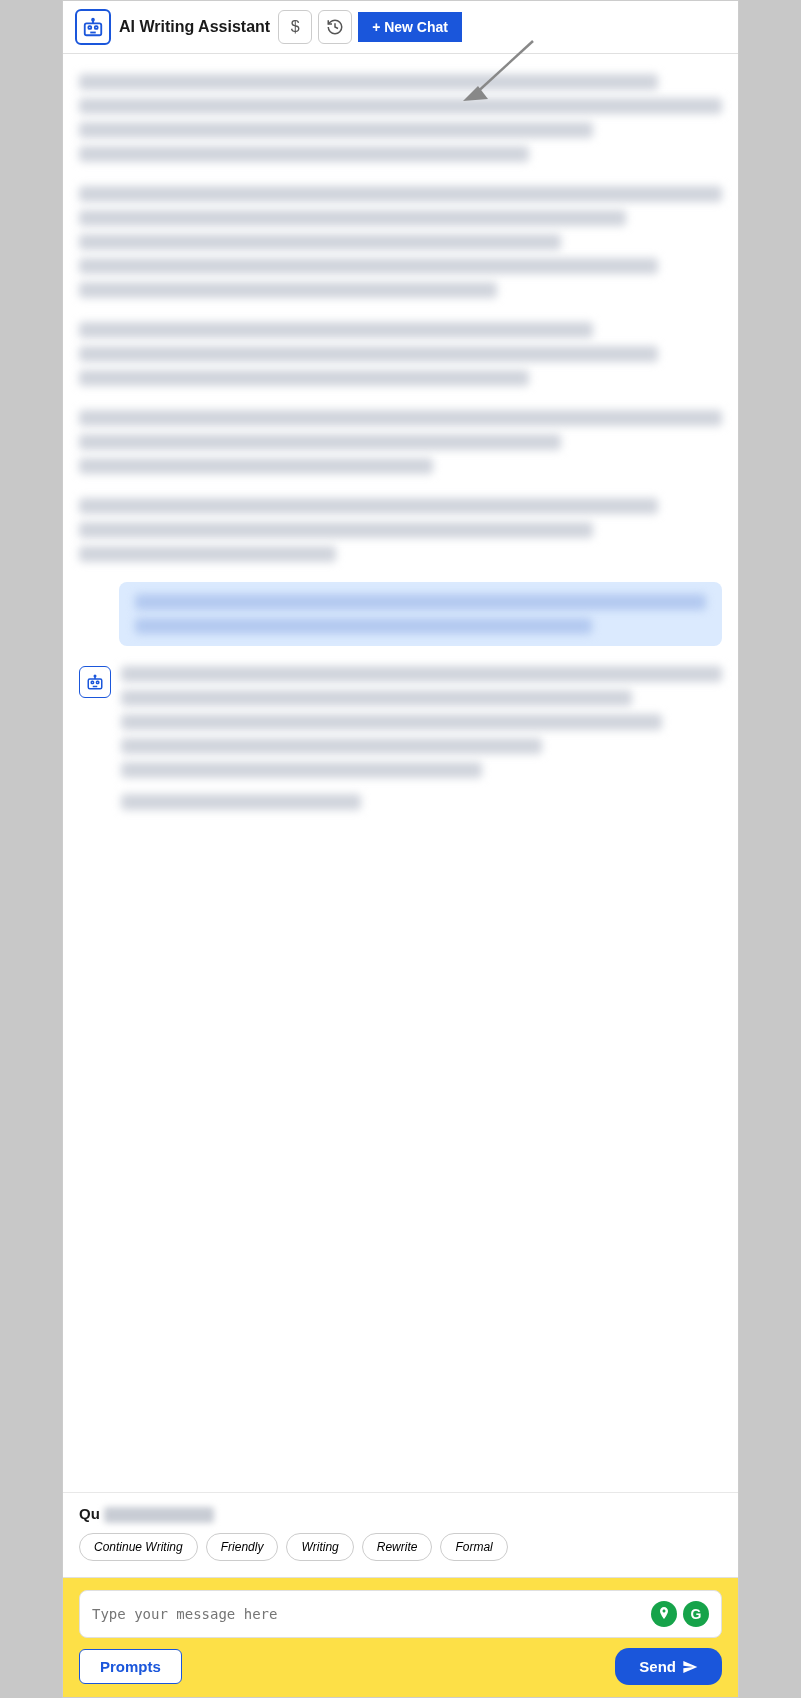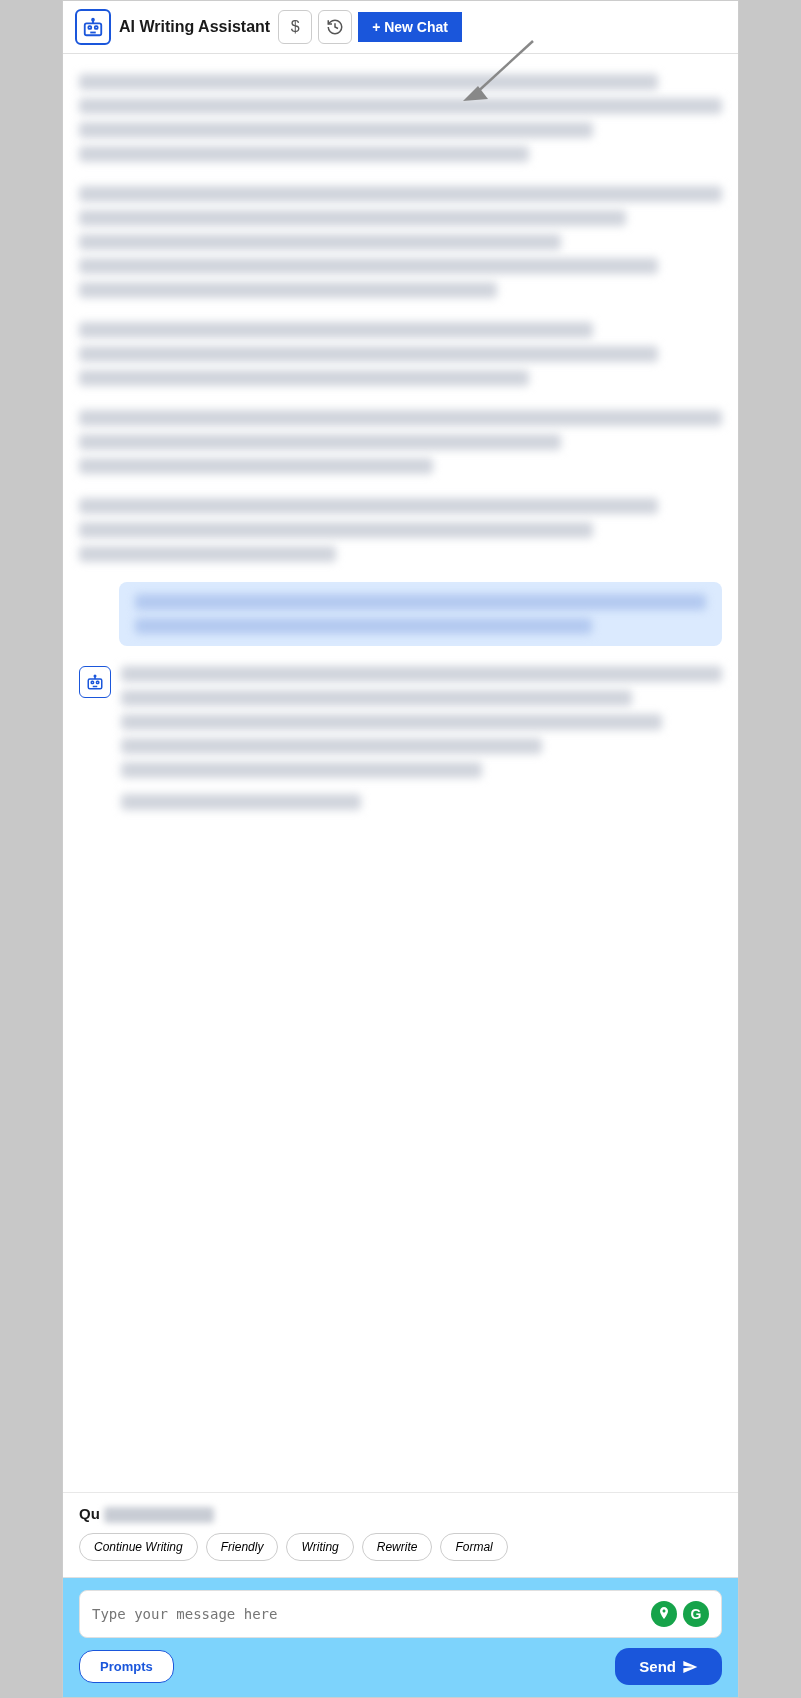--- a/index.html
+++ b/index.html
@@ -200,21 +200,21 @@
       font-size: 12px;
       color: #000000;
       background: white;
       cursor: pointer;
       white-space: nowrap;
       font-style: italic;
     }
 
     
     .input-area {
-      background: #7dd3fc;
+      background: #fde047;
       border-top: 1px solid #e0e0e0;
       padding: 12px 16px;
     }
     .input-row {
       display: flex;
       align-items: center;
       gap: 8px;
       background: white;
       border: 1px solid #e0e0e0;
       border-radius: 8px;
@@ -260,23 +260,23 @@
     }
 
     
     .bottom-row {
       display: flex;
       align-items: center;
       justify-content: space-between;
     }
     .prompts-btn {
       border: 1.5px solid #1a56db;
-      border-radius: 14px;
+      border-radius: 6px;
       padding: 8px 20px;
-      font-size: 13px;
+      font-size: 15px;
       font-weight: 600;
       color: #1a56db;
       background: white;
       cursor: pointer;
     }
     .send-btn {
       background: #1a56db;
       color: white;
       border: none;
       border-radius: 14px;

